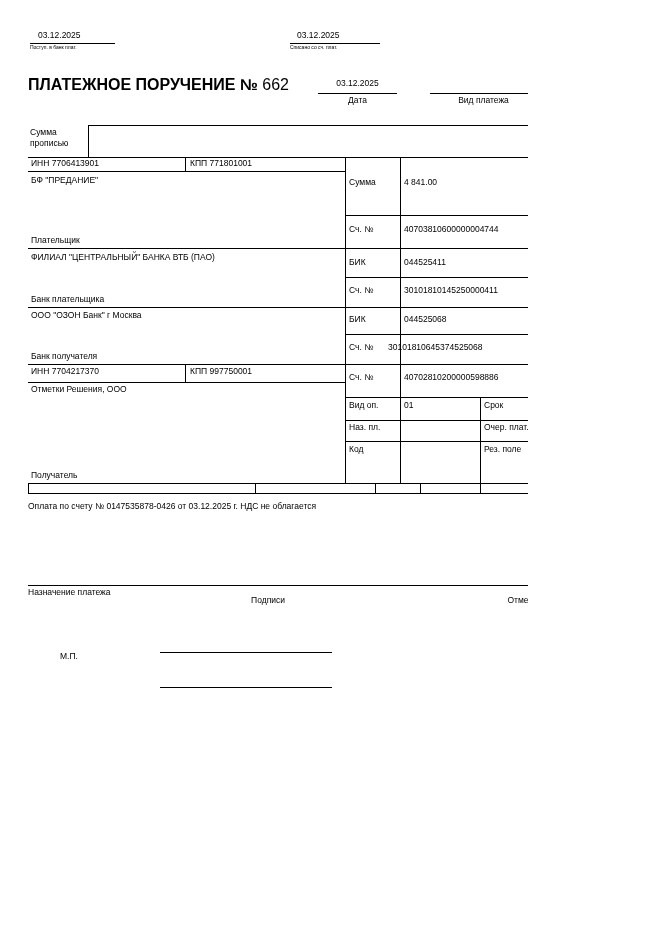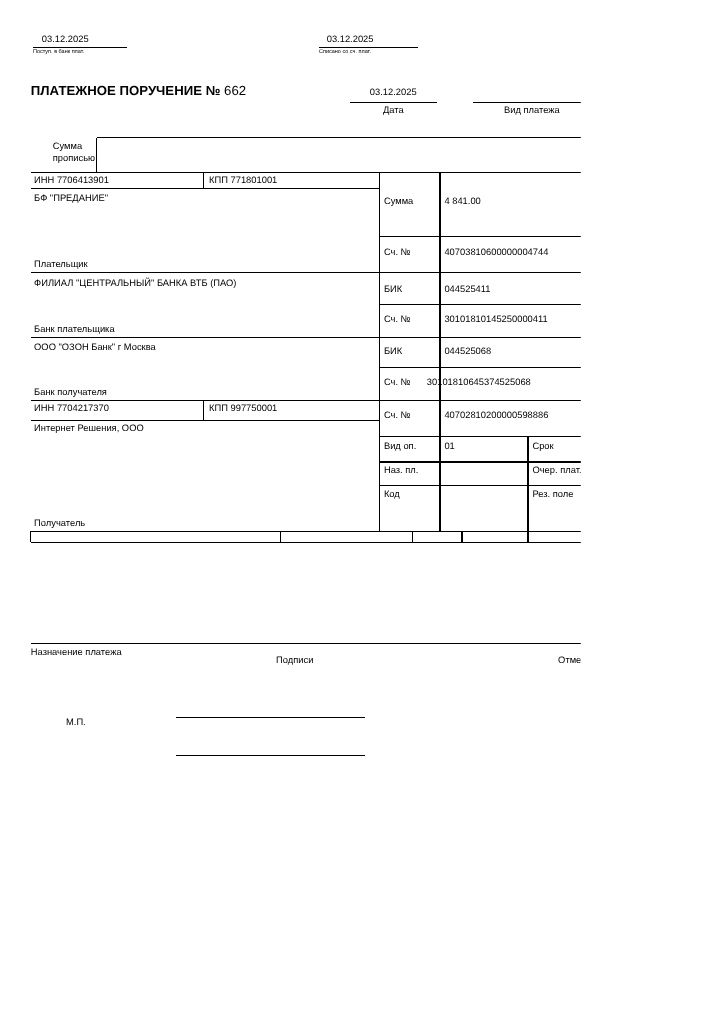--- a/index.html
+++ b/index.html
@@ -3,24 +3,24 @@
 <meta charset="utf-8">
 <style>
   * { margin:0; padding:0; box-sizing:border-box; }
   html,body { background:#fff; }
   body { font-family:"Liberation Sans","DejaVu Sans",sans-serif; color:#000; }
   .page { position:relative; width:528px; height:933px; background:#fff; overflow:hidden; }
   .grid { position:absolute; left:0; top:0; }
   .t { position:absolute; white-space:nowrap; line-height:1.15; }
   .s5 { font-size:5px; }
   .s8 { font-size:8.5px; }
-  .s10 { font-size:12px; }
+  .s10 { font-size:16px; }
   .b { font-weight:bold; }
   .ctr { text-align:center; }
-  .wrap { white-space:normal; line-height:1.3;margin-left:18px; }
+  .wrap { white-space:normal; line-height:1.3; }
   .stamp { position:absolute; left:437px; top:611px; width:199px; height:90px;
            border:1px solid var(--stamp-color,#3a7bc8); color:var(--stamp-color,#3a7bc8); }
   .st-info { position:absolute; left:6px; top:4px; font-size:6.5px; line-height:9px; white-space:nowrap; }
   .st-status { position:absolute; left:6px; top:52px; font-size:8.5px; font-weight:bold; letter-spacing:0.5px; }
   .st-sep { position:absolute; left:0; top:68px; width:100%; border-top:1px solid var(--stamp-color,#3a7bc8); }
   .st-date { position:absolute; left:6px; top:73px; font-size:6.5px; }
 </style>
 </head>
 <body>
 
@@ -108,34 +108,35 @@
 
   <div class="t s8" style="left:31px;top:311px">ООО "ОЗОН Банк" г Москва</div>
   <div class="t s8" style="left:31px;top:352px">Банк получателя</div>
   <div class="t s8" style="left:349px;top:315px">БИК</div>
   <div class="t s8" style="left:404px;top:315px">044525068</div>
   <div class="t s8" style="left:349px;top:343px">Сч. №</div>
   <div class="t s8" style="left:388px;top:343px">30101810645374525068</div>
 
   <div class="t s8" style="left:31px;top:367px">ИНН 7704217370</div>
   <div class="t s8" style="left:190px;top:367px">КПП 997750001</div>
-  <div class="t s8" style="left:31px;top:385px">Интернет Решения, ООО</div>
+  <div class="t s8" style="left:31px;top:385px">Отметки Решения, ООО</div>
   <div class="t s8" style="left:31px;top:471px">Получатель</div>
   <div class="t s8" style="left:349px;top:373px">Сч. №</div>
   <div class="t s8" style="left:404px;top:373px">40702810200000598886</div>
 
   <div class="t s8" style="left:349px;top:401px">Вид оп.</div>
   <div class="t s8" style="left:404px;top:401px">01</div>
   <div class="t s8" style="left:484px;top:401px">Срок</div>
   <div class="t s8" style="left:349px;top:423px">Наз. пл.</div>
   <div class="t s8" style="left:484px;top:423px">Очер. плат.</div>
   <div class="t s8" style="left:569px;top:423px">5</div>
   <div class="t s8" style="left:349px;top:445px">Код</div>
   <div class="t s8" style="left:484px;top:445px">Рез. поле</div>
 
+  <div class="t s8" style="left:28px;top:502px">Оплата по счету № 0147535878-0426 от 03.12.2025 г. НДС не облагается</div>
   <div class="t s8" style="left:28px;top:588px">Назначение платежа</div>
 
   <div class="t s8 ctr" style="left:198px;top:596px;width:140px">Подписи</div>
   <div class="t s8 ctr" style="left:437px;top:596px;width:199px">Отметки банка</div>
   <div class="t s8" style="left:60px;top:652px">М.П.</div>
 
 
 </div>
 
 </body></html>

